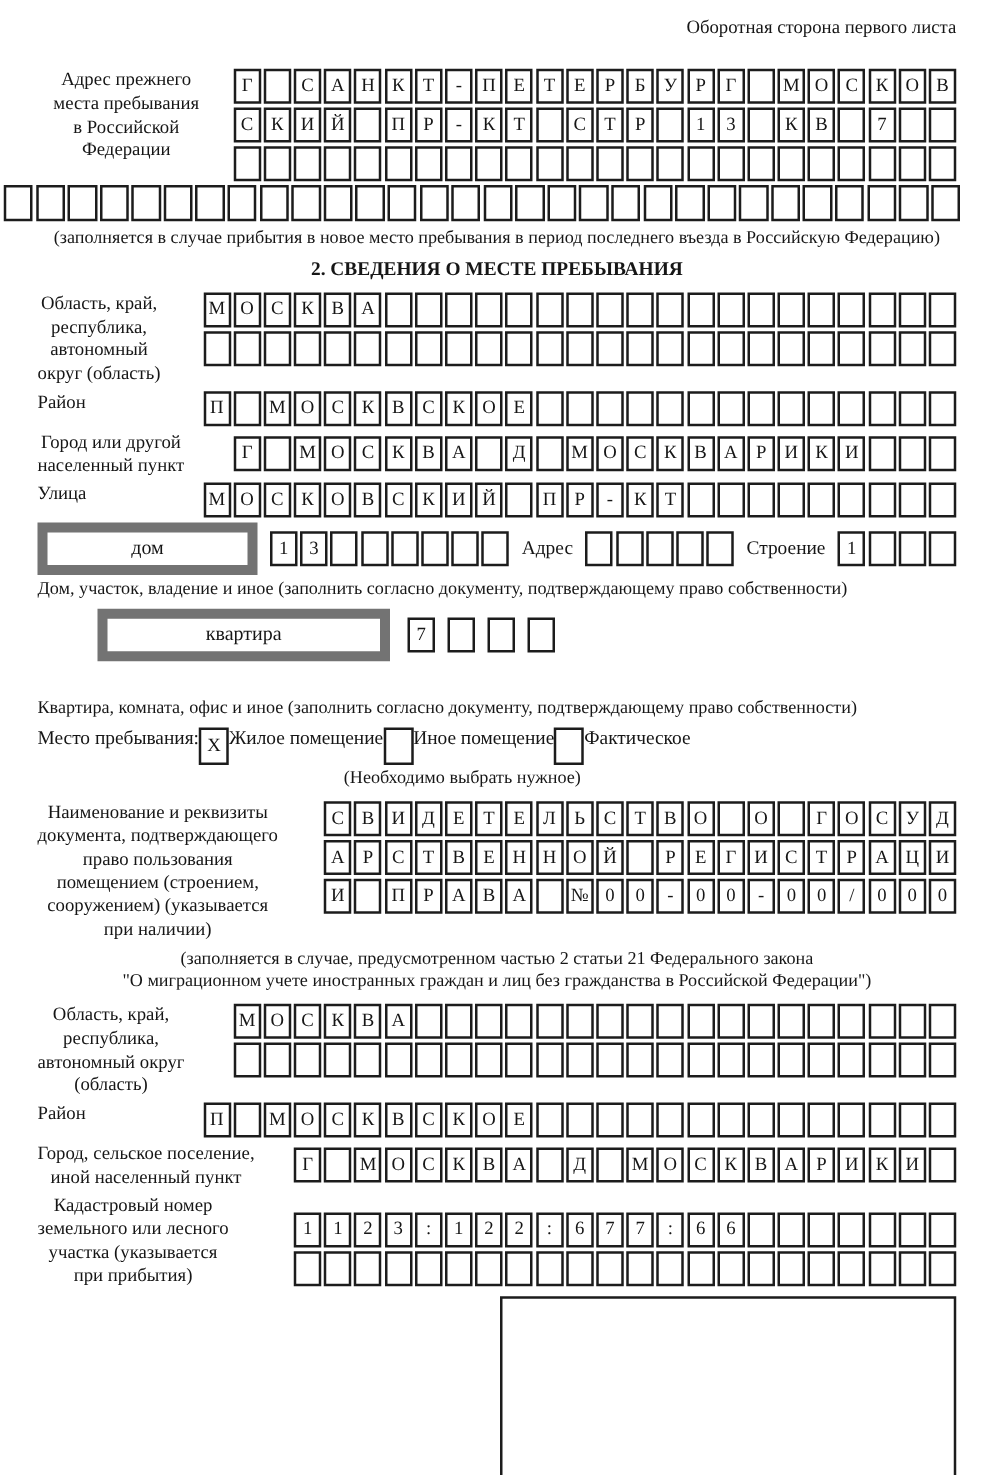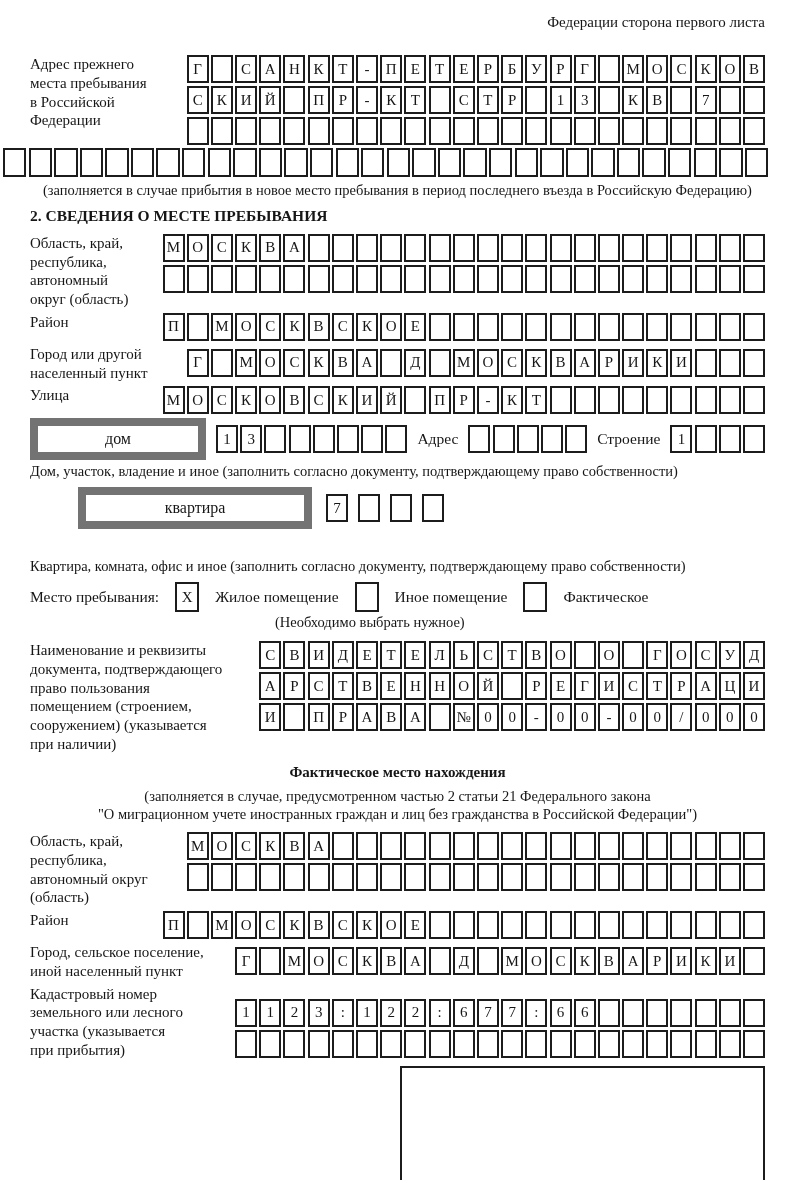--- a/index.html
+++ b/index.html
@@ -1,66 +1,66 @@
 <!DOCTYPE html>
 <html><head>
 <meta charset="utf-8">
 <style>
   html,body { margin:0; padding:0; background:#ffffff; }
   body { width:800px; font-family:"Liberation Serif","DejaVu Serif",serif; color:#161616; }
   .page { box-sizing:border-box; width:800px; min-height:1180px; padding:14px 35px 10px 30px; }
 
   .hdr { text-align:right; font-size:15px; margin-bottom:24px; }
 
-  .frow { display:flex; align-items:flex-start; }
+  .frow { display:flex; align-items:flex-start;text-align:center; }
   .lbl { flex:none; font-size:15px; line-height:1.25; white-space:pre-line; }
   .frow .grid, .frow > .cells { margin-left:auto; }
 
   .cells { display:flex; gap:2.2px; }
   .grid .cells + .cells { margin-top:3px; }
   .cell { flex:none; box-sizing:content-box; width:18px; height:24px; border:2px solid #1c1c1c;
           display:flex; align-items:center; justify-content:center;
           font-size:15px; line-height:1; background:#fff; }
 
   .row-full { margin-left:-27px; margin-top:3px; }
   .row-full .cell { width:19.4px; height:25px; }
 
   .note { font-size:14.5px; text-align:center; line-height:1.3; }
-  .sec-title { text-align:left; font-weight:bold; font-size:15.5px; margin:7px 0 9px 0; }
+  .sec-title { text-align:center; font-weight:bold; font-size:15.5px; margin:7px 0 9px 0; }
   .sub-title { text-align:center; font-weight:bold; font-size:15px; margin:10px 0 6px 0; }
   .note-pre { white-space:pre-line; }
 
   .mb2{margin-bottom:2px;} .mb4{margin-bottom:4px;} .mb8{margin-bottom:8px;}
 
   .house-row { display:flex; align-items:center; justify-content:space-between; margin-top:4px; }
   .wbox { box-sizing:content-box; border:8px solid #737373; height:26px;
           display:flex; align-items:center; justify-content:center; font-size:16px; }
   .dom { width:160px; }
   .kvartira { width:218px; }
   .inline-lbl { font-size:15.5px; }
   .apt-row { display:flex; align-items:center; gap:14px; margin:6px 0 2px 0;padding-left:48px; }
   .apt-row .cells { gap:10px; }
 
-  .stay-row { display:flex; align-items:center; gap:16px; margin-top:6px; }
+  .stay-row { display:flex; gap:0; margin-top:6px; }
   .stay-lbl, .stay-opt { font-size:15.5px; }
   .chk { flex:none; box-sizing:content-box; width:20px; height:26px; border:2px solid #1c1c1c;
          display:flex; align-items:center; justify-content:center; font-size:15px; }
   .stay-note { font-size:14.5px; margin:2px 0 10px 245px; }
 
   .pad-top { padding-top:14px; }
 
   .stamp-box { box-sizing:content-box; width:361px; height:168px; border:2px solid #1c1c1c;
                margin:6px 0 6px 370px; }
 </style>
 </head>
 <body>
 
 <div class="page">
 
-  <div class="hdr">Федерации сторона первого листа</div>
+  <div class="hdr">Оборотная сторона первого листа</div>
 
   <div class="frow">
     <div class="lbl" style="width:142px;">Адрес прежнего
 места пребывания
 в Российской
 Федерации</div>
     <div class="grid">
       <div class="cells">
           <span class="cell">Г</span>
           <span class="cell"></span>
@@ -458,21 +458,20 @@
           <span class="cell">0</span>
           <span class="cell">0</span>
           <span class="cell">/</span>
           <span class="cell">0</span>
           <span class="cell">0</span>
           <span class="cell">0</span>
         </div>
     </div>
   </div>
 
-  <div class="sub-title">Фактическое место нахождения</div>
   <div class="note note-pre mb8">(заполняется в случае, предусмотренном частью 2 статьи 21 Федерального закона
 "О миграционном учете иностранных граждан и лиц без гражданства в Российской Федерации")</div>
 
   <div class="frow mb4">
     <div class="lbl">Область, край,
 республика,
 автономный округ
 (область)</div>
     <div class="grid">
       <div class="cells">

